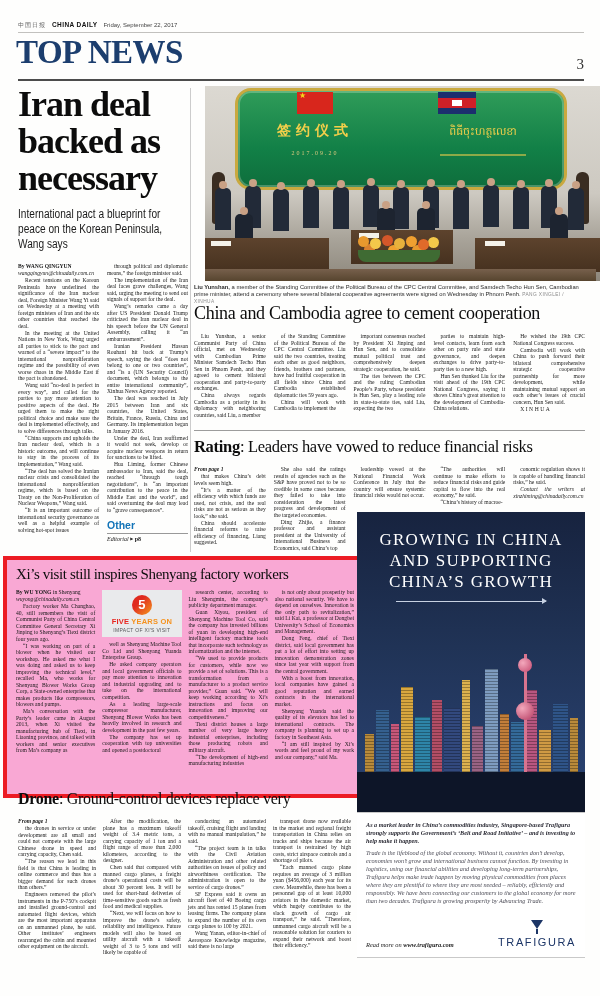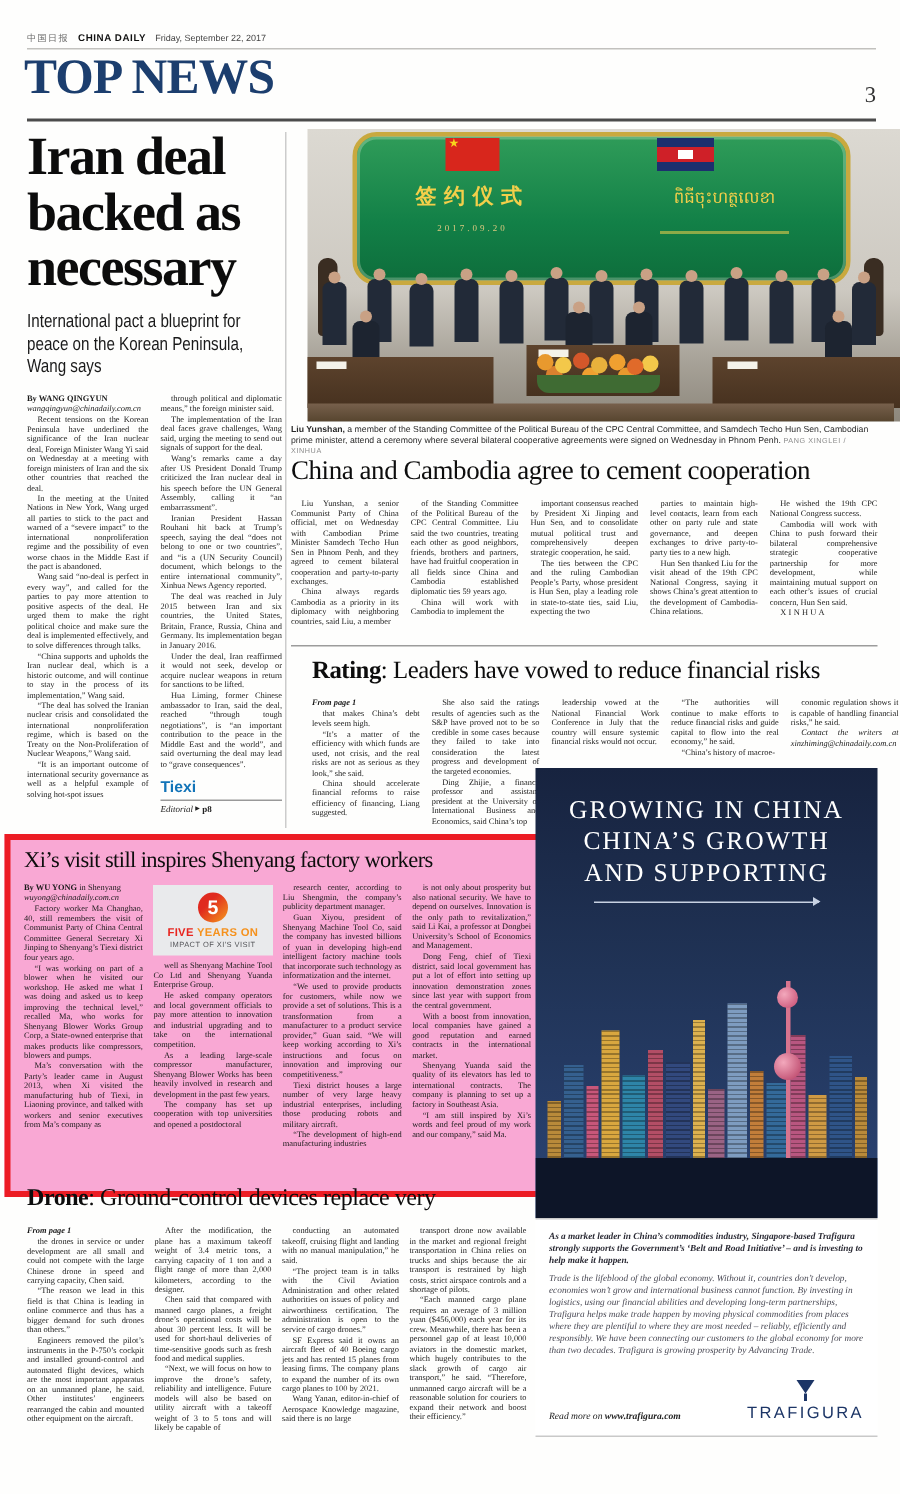--- a/index.html
+++ b/index.html
@@ -75,21 +75,21 @@
   #caption .cap-credit{color:#8a8a8a;font-size:4.8px;letter-spacing:.4px;}
 
   
   #cambodia{left:194px;top:303px;width:391px;}
   #cambodia .hline{font-size:18px;letter-spacing:-.3px;color:#0d0d0d;white-space:nowrap;}
   #cambodia-cols{display:flex;gap:8px;margin-top:9px;height:90px;overflow:hidden;}
   #cambodia-cols .mcol{flex:1;}
   #rule-camb{left:194px;top:430px;width:391px;height:1px;background:#9c9c9c;}
 
   
-  #rating{left:208px;top:437px;width:391px;}
+  #rating{left:194px;top:437px;width:391px;}
   #rating .hline{font-size:16.5px;letter-spacing:-.3px;white-space:nowrap;color:#0d0d0d;}
   #rating-cols{display:flex;gap:8px;margin-top:9px;height:98px;overflow:hidden;}
   #rating-cols .mcol{flex:1;}
 
   
   #xibox{left:3px;top:556px;width:338px;height:224px;border:4px solid #ec1c24;background:#f9a8d4;padding:6px 9px 4px;}
   #xibox .hline{font-size:15px;letter-spacing:-.4px;white-space:nowrap;color:#0d0d0d;margin:0 0 6px;}
   #xi-cols{display:flex;gap:7px;height:186px;overflow:hidden;}
   #xi-cols .mcol{flex:1;}
   #five-logo{background:#e9eaec;padding:5px 4px 4px;margin:1px 0 4px;text-align:center;}
@@ -178,21 +178,21 @@
         <div>
             <p>through political and diplomatic means,” the foreign minister said.</p>
             <p>The implementation of the Iran deal faces grave challenges, Wang said, urging the meeting to send out signals of support for the deal.</p>
             <p>Wang’s remarks came a day after US President Donald Trump criticized the Iran nuclear deal in his speech before the UN General Assembly, calling it “an embarrassment”.</p>
             <p>Iranian President Hassan Rouhani hit back at Trump’s speech, saying the deal “does not belong to one or two countries”, and “is a (UN Security Council) document, which belongs to the entire international community”, Xinhua News Agency reported.</p>
             <p>The deal was reached in July 2015 between Iran and six countries, the United States, Britain, France, Russia, China and Germany. Its implementation began in January 2016.</p>
             <p>Under the deal, Iran reaffirmed it would not seek, develop or acquire nuclear weapons in return for sanctions to be lifted.</p>
             <p>Hua Liming, former Chinese ambassador to Iran, said the deal, reached “through tough negotiations”, is “an important contribution to the peace in the Middle East and the world”, and said overturning the deal may lead to “grave consequences”.</p>
           </div>
         <div id="inside">
-          <div class="in-label">Tiexi</div>
+          <div class="in-label">Other</div>
           <div class="in-rule"></div>
           <div class="in-item"><span>Editorial</span> <span style="font-size:4px;vertical-align:1px;">▶</span> <b>p8</b></div>
         </div>
       </div>
     </div>
   </div>
   <div class="abs" id="vdiv"></div>
 
   <div class="abs" id="photo">
     <div id="sign"></div>
@@ -365,22 +365,22 @@
           <p>transport drone now available in the market and regional freight transportation in China relies on trucks and ships because the air transport is restrained by high costs, strict airspace controls and a shortage of pilots.</p>
           <p>“Each manned cargo plane requires an average of 3 million yuan ($456,000) each year for its crew. Meanwhile, there has been a personnel gap of at least 10,000 aviators in the domestic market, which hugely contributes to the slack growth of cargo air transport,” he said. “Therefore, unmanned cargo aircraft will be a reasonable solution for couriers to expand their network and boost their efficiency.”</p>
         </div>
     </div>
   </div>
 
   <div class="abs" id="ad">
     <div id="ad-dark">
       <div id="ad-title">
           <div class="hl">GROWING IN CHINA</div>
+          <div class="hl">AND SUPPORTING</div>
           <div class="hl">CHINA’S GROWTH</div>
-          <div class="hl">AND SUPPORTING</div>
         </div>
       <div id="ad-arrow"></div>
       <div id="water"></div>
       <div id="city">
         <i style="width:9px;height:38px;background-color:#b98a3a;"></i>
         <i style="width:13px;height:62px;background-color:#35608f;"></i>
         <i style="width:8px;height:48px;background-color:#c8577a;"></i>
         <i style="width:12px;height:85px;background-color:#d9a73f;"></i>
         <i style="width:15px;height:55px;background-color:#2e85a8;"></i>
         <i style="width:10px;height:72px;background-color:#b34e66;"></i>

